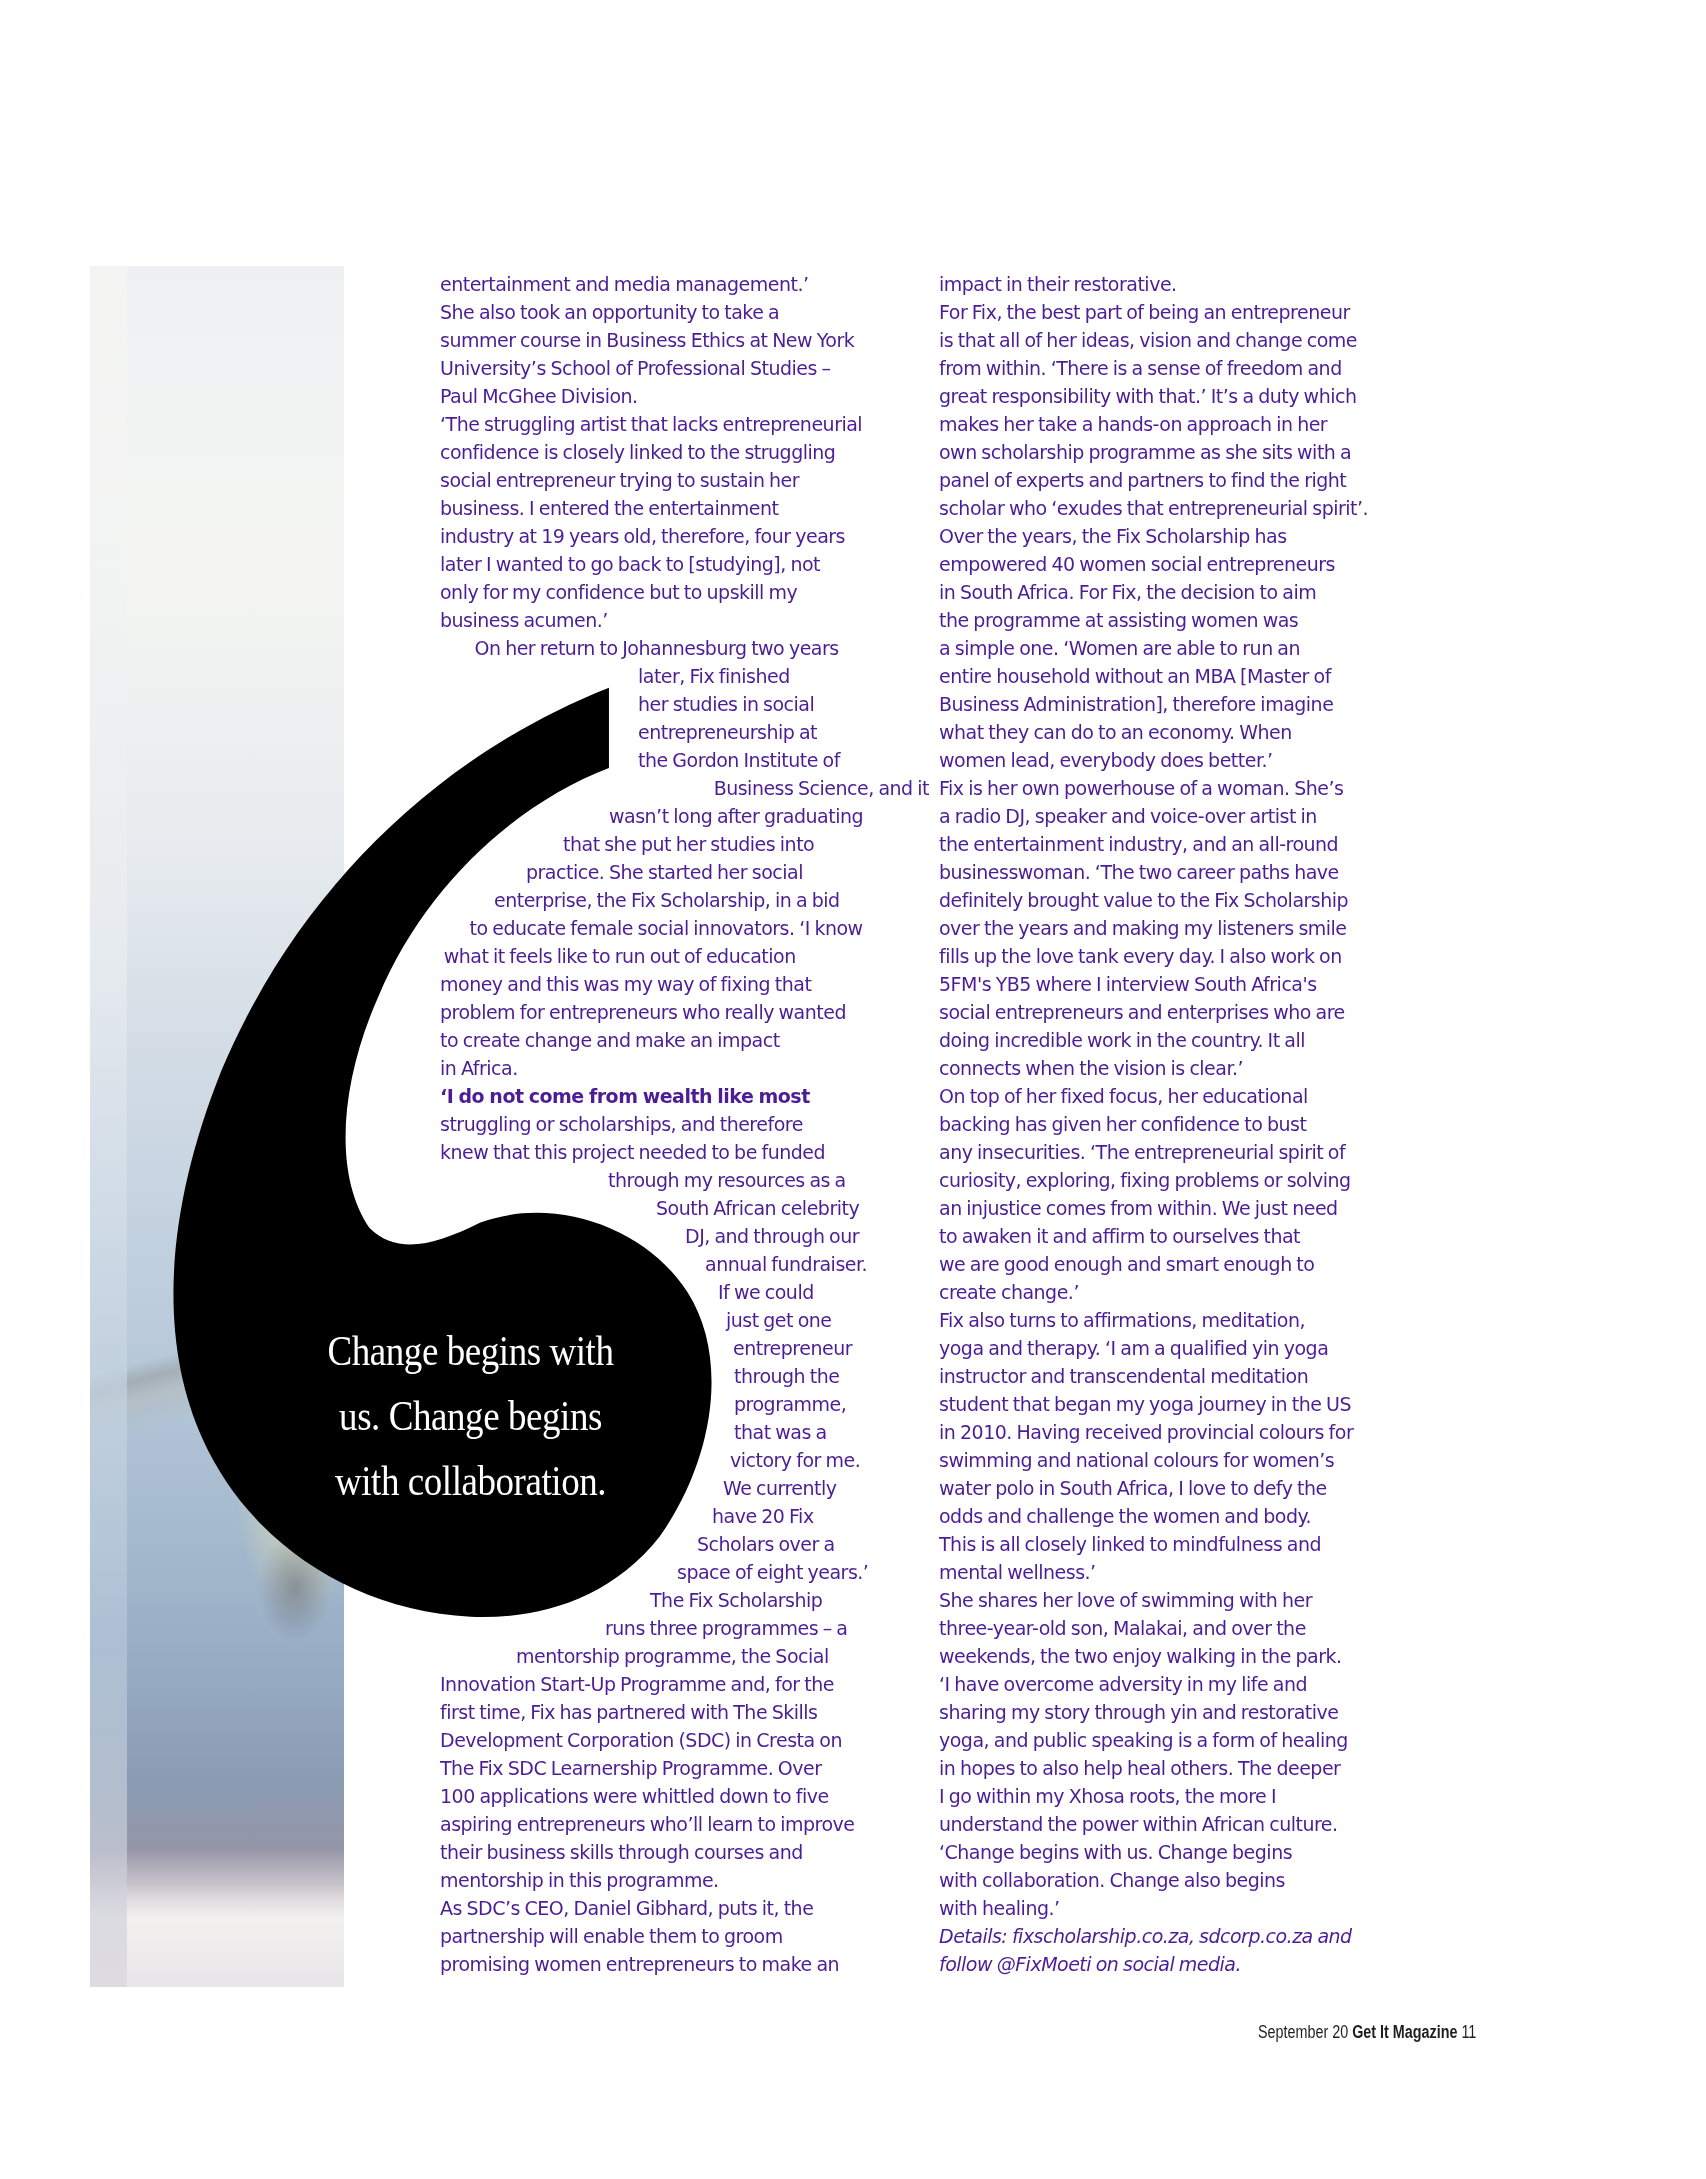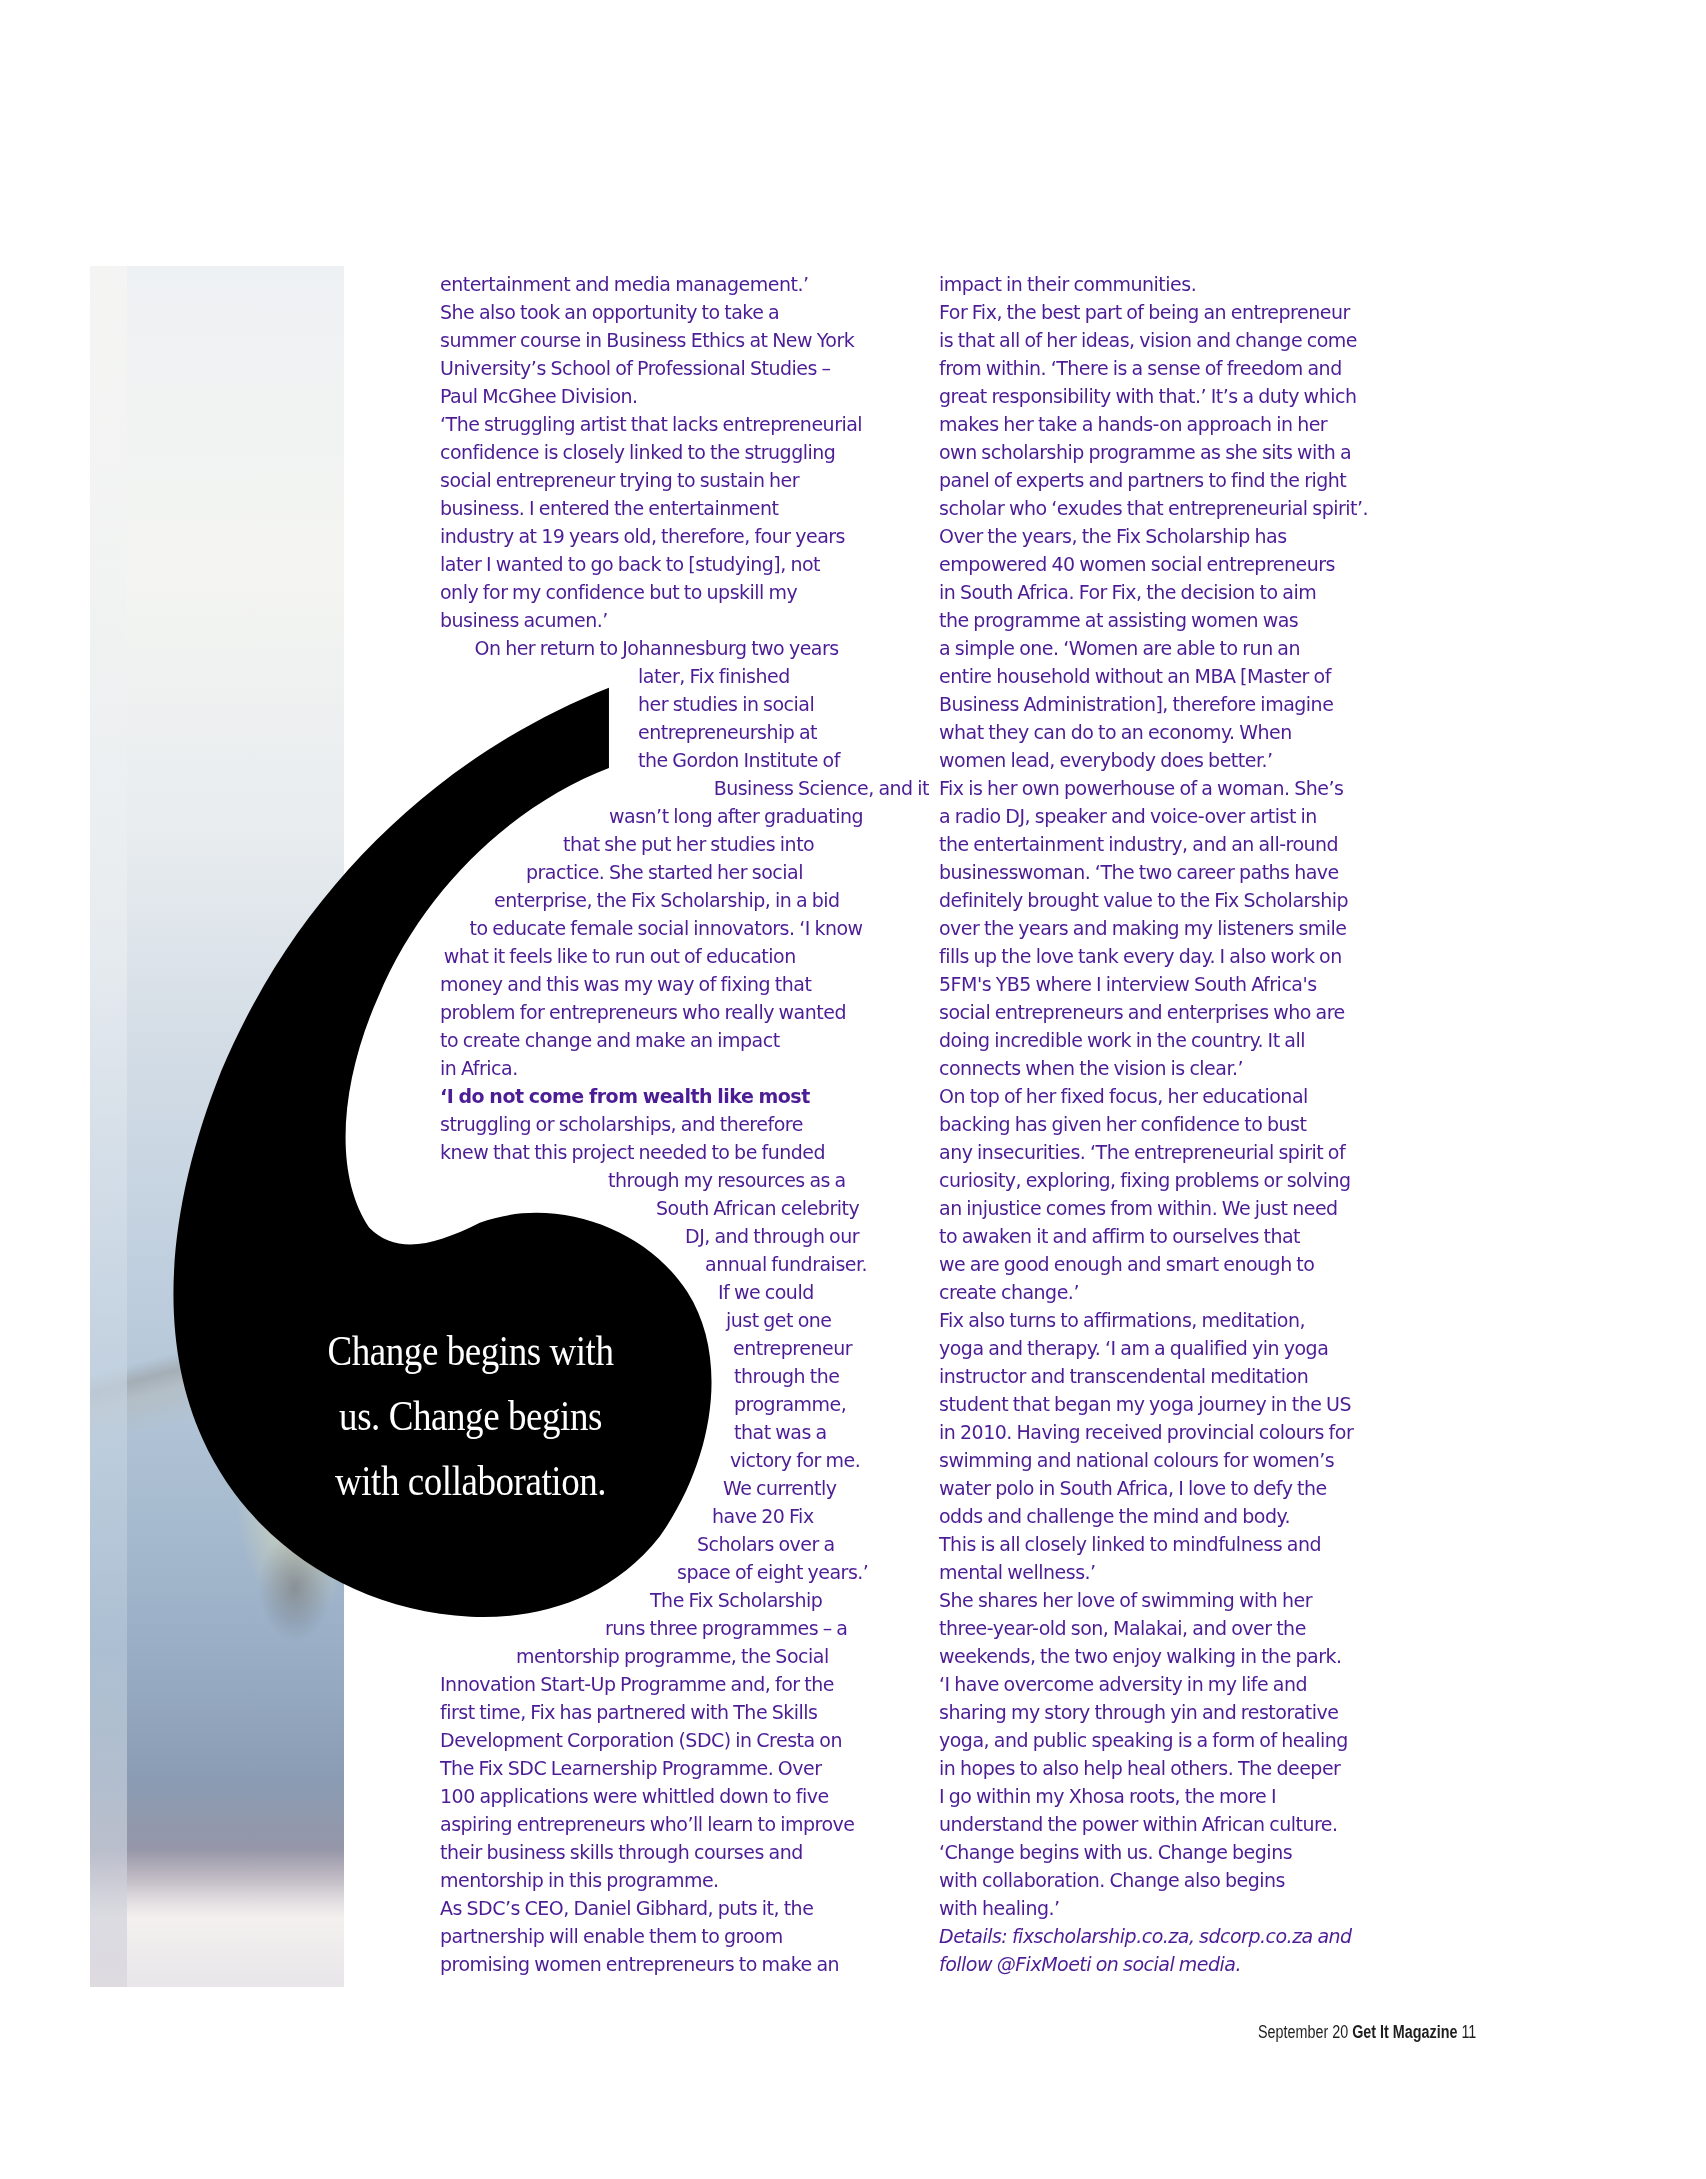--- a/index.html
+++ b/index.html
@@ -149,21 +149,21 @@
       <div class="line" style="padding-left: 0px;">100 applications were whittled down to five</div>
       <div class="line" style="padding-left: 0px;">aspiring entrepreneurs who’ll learn to improve</div>
       <div class="line" style="padding-left: 0px;">their business skills through courses and</div>
       <div class="line" style="padding-left: 0px;">mentorship in this programme.</div>
       <div class="line" style="padding-left: 0px;">As SDC’s CEO, Daniel Gibhard, puts it, the</div>
       <div class="line" style="padding-left: 0px;">partnership will enable them to groom</div>
       <div class="line" style="padding-left: 0px;">promising women entrepreneurs to make an</div>
     </div>
 
   <div class="col col-right" id="col-right">
-      <div class="line">impact in their communities.</div>
+      <div class="line">impact in their restorative.</div>
       <div class="line">For Fix, the best part of being an entrepreneur</div>
       <div class="line">is that all of her ideas, vision and change come</div>
       <div class="line">from within. ‘There is a sense of freedom and</div>
       <div class="line">great responsibility with that.’ It’s a duty which</div>
       <div class="line">makes her take a hands-on approach in her</div>
       <div class="line">own scholarship programme as she sits with a</div>
       <div class="line">panel of experts and partners to find the right</div>
       <div class="line">scholar who ‘exudes that entrepreneurial spirit’.</div>
       <div class="line">Over the years, the Fix Scholarship has</div>
       <div class="line">empowered 40 women social entrepreneurs</div>
@@ -193,21 +193,21 @@
       <div class="line">to awaken it and affirm to ourselves that</div>
       <div class="line">we are good enough and smart enough to</div>
       <div class="line">create change.’</div>
       <div class="line">Fix also turns to affirmations, meditation,</div>
       <div class="line">yoga and therapy. ‘I am a qualified yin yoga</div>
       <div class="line">instructor and transcendental meditation</div>
       <div class="line">student that began my yoga journey in the US</div>
       <div class="line">in 2010. Having received provincial colours for</div>
       <div class="line">swimming and national colours for women’s</div>
       <div class="line">water polo in South Africa, I love to defy the</div>
-      <div class="line">odds and challenge the mind and body.</div>
+      <div class="line">odds and challenge the women and body.</div>
       <div class="line">This is all closely linked to mindfulness and</div>
       <div class="line">mental wellness.’</div>
       <div class="line">She shares her love of swimming with her</div>
       <div class="line">three-year-old son, Malakai, and over the</div>
       <div class="line">weekends, the two enjoy walking in the park.</div>
       <div class="line">‘I have overcome adversity in my life and</div>
       <div class="line">sharing my story through yin and restorative</div>
       <div class="line">yoga, and public speaking is a form of healing</div>
       <div class="line">in hopes to also help heal others. The deeper</div>
       <div class="line">I go within my Xhosa roots, the more I</div>

